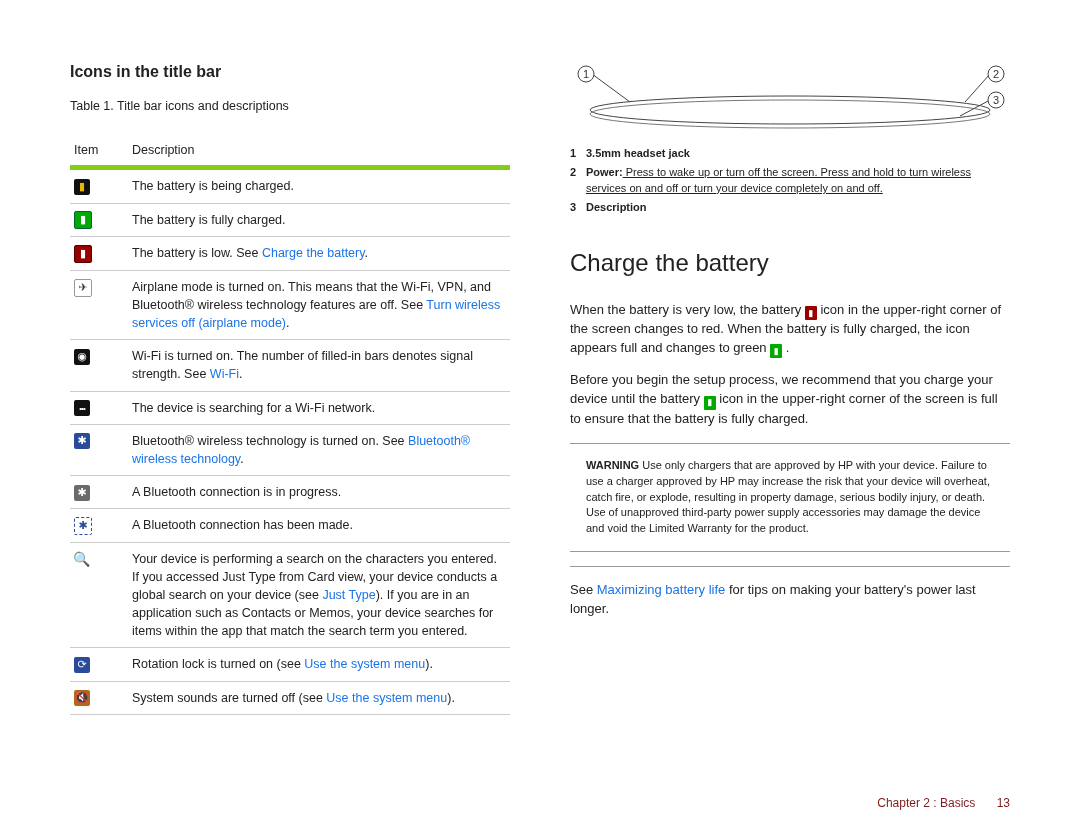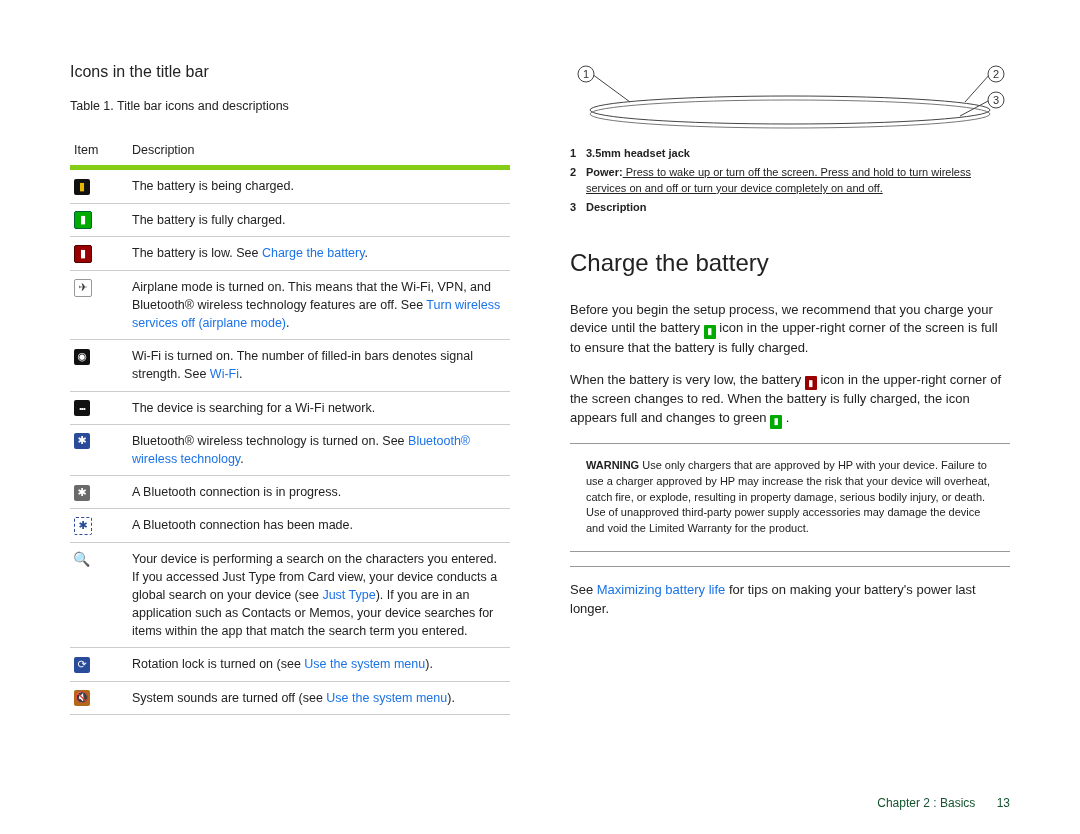--- a/index.html
+++ b/index.html
@@ -17,21 +17,21 @@
   .columns {
     display: flex;
     gap: 60px;
   }
   .col {
     flex: 1;
     min-width: 0;
   }
   h2.section {
     font-size: 16px;
-    font-weight: 400;
+    font-weight: 700;
     margin: 0 0 14px 0;
   }
   h1.big {
     font-size: 24px;
     font-weight: 300;
     margin: 30px 0 20px 0;
   }
   .table-caption {
     font-size: 12.5px;
     margin-bottom: 20px;
@@ -107,21 +107,21 @@
     align-items:center; justify-content:center; font-size:9px; border-radius:1px;
   }
   .inline-red   { background:#900; color:#fff; }
   .inline-green { background:#0a0; color:#fff; }
 
   .footer {
     position: relative;
     margin-top: 80px;
     text-align: right;
     font-size: 12px;
-    color: #14532d;
+    color: #7f1d1d;
   }
   .footer .pg { margin-left: 18px; }
 
   
   .diagram { position:relative; height:80px; margin-bottom:4px;}
   .diagram svg { width:100%; height:100%; }
 </style>
 </head>
 <body>
 
@@ -220,33 +220,33 @@
         </div>
         <div class="row">
           <span class="num">3</span>
           <span><span class="lbl">Description</span></span>
         </div>
       </div>
 
     <h1 class="big">Charge the battery</h1>
 
     <p>
-      <span>Before you begin the setup process, we recommend that you charge your device until the battery </span>
-      <span class="inline-icon inline-green">▮</span>
-      <span> icon in the upper-right corner of the screen is full to ensure that the battery is fully charged.</span>
-    </p>
-
-    <p>
       <span>When the battery is very low, the battery </span>
       <span class="inline-icon inline-red">▮</span>
       <span> icon in the upper-right corner of the screen changes to red. When the battery is fully charged, the icon appears full and changes to green </span>
       <span class="inline-icon inline-green">▮</span>
       <span>.</span>
     </p>
 
+    <p>
+      <span>Before you begin the setup process, we recommend that you charge your device until the battery </span>
+      <span class="inline-icon inline-green">▮</span>
+      <span> icon in the upper-right corner of the screen is full to ensure that the battery is fully charged.</span>
+    </p>
+
     <hr class="warn-sep">
     <div class="warn-box">
       <span class="wlabel">WARNING</span><span> Use only chargers that are approved by HP with your device. Failure to use a charger approved by HP may increase the risk that your device will overheat, catch fire, or explode, resulting in property damage, serious bodily injury, or death. Use of unapproved third-party power supply accessories may damage the device and void the Limited Warranty for the product.</span>
     </div>
     <hr class="warn-sep">
     <hr class="warn-sep">
 
     <p>
       <span>See </span><a class="link">Maximizing battery life</a><span> for tips on making your battery's power last longer.</span>
     </p>

